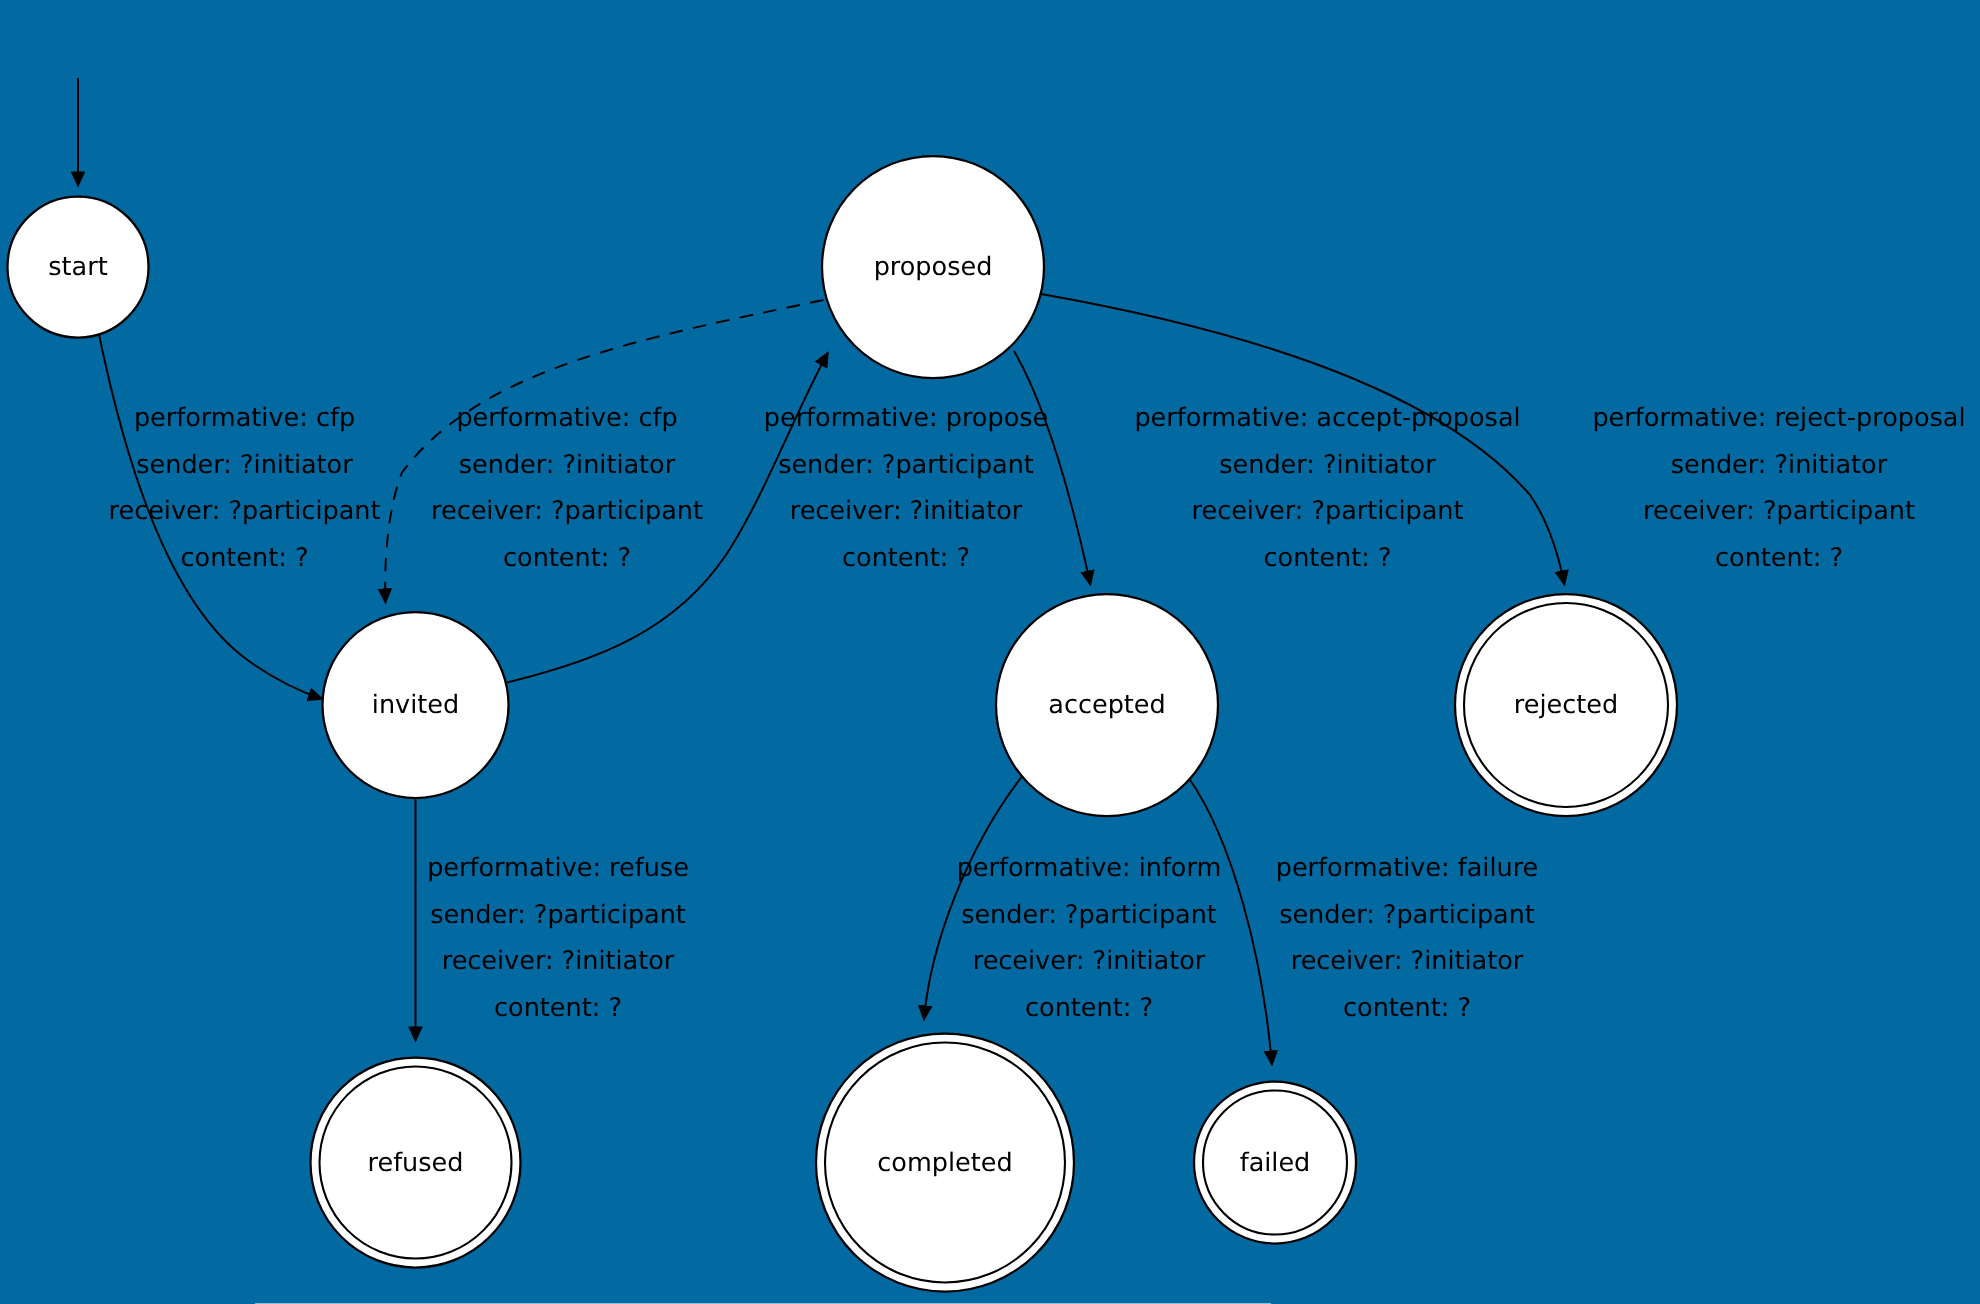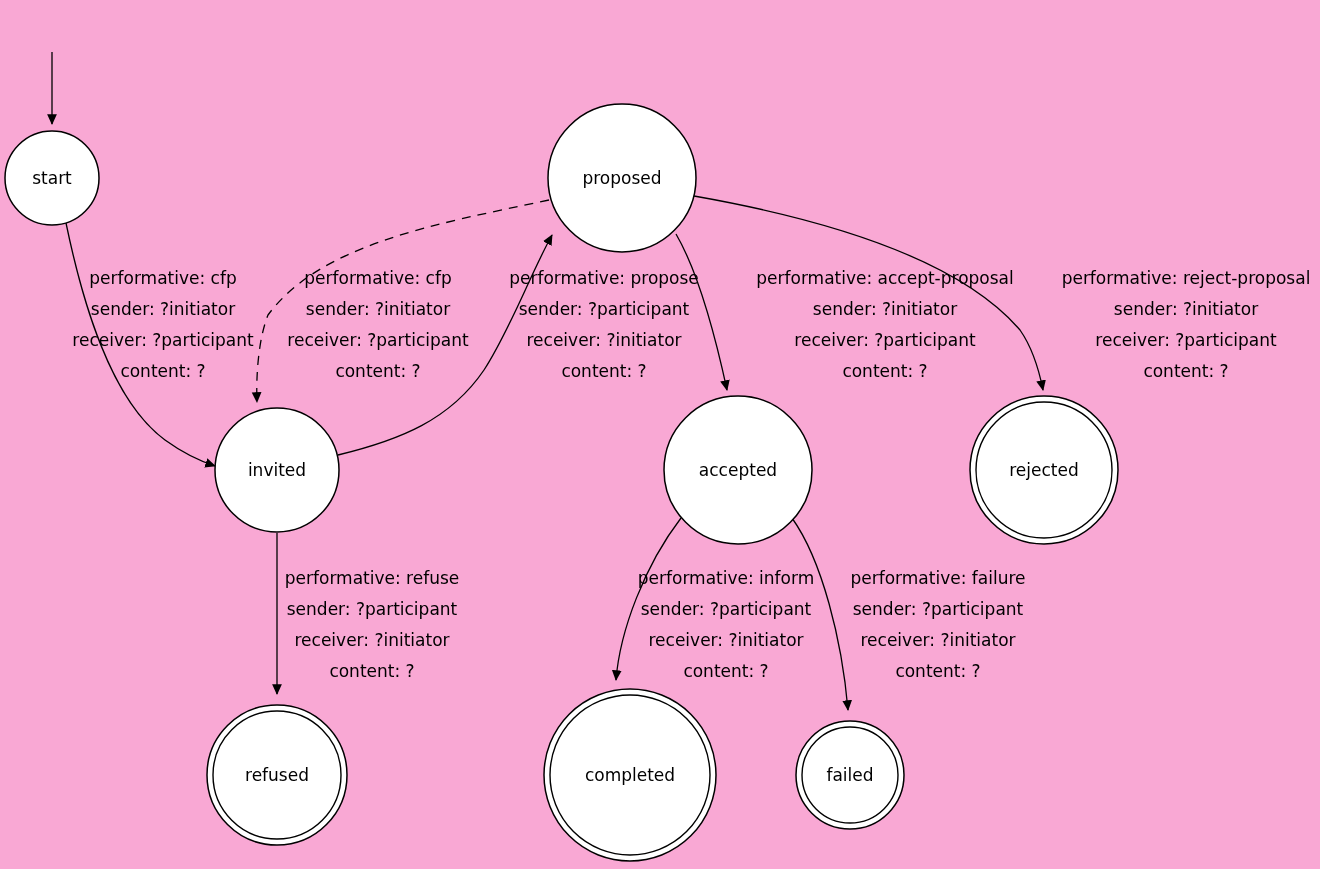--- a/index.html
+++ b/index.html
@@ -7,21 +7,21 @@
     padding: 0;
     background: #ffffff;
   }
   body {
     font-family: "DejaVu Sans", sans-serif;
   }
   #diagram-root {
     position: relative;
     width: 1320px;
     height: 869px;
-    background: #f9a8d4;
+    background: #0369a1;
     overflow: hidden;
   }
   svg#fsm-svg {
     position: absolute;
     top: 0;
     left: 0;
     width: 1320px;
     height: 869px;
   }
   .edge-path {

